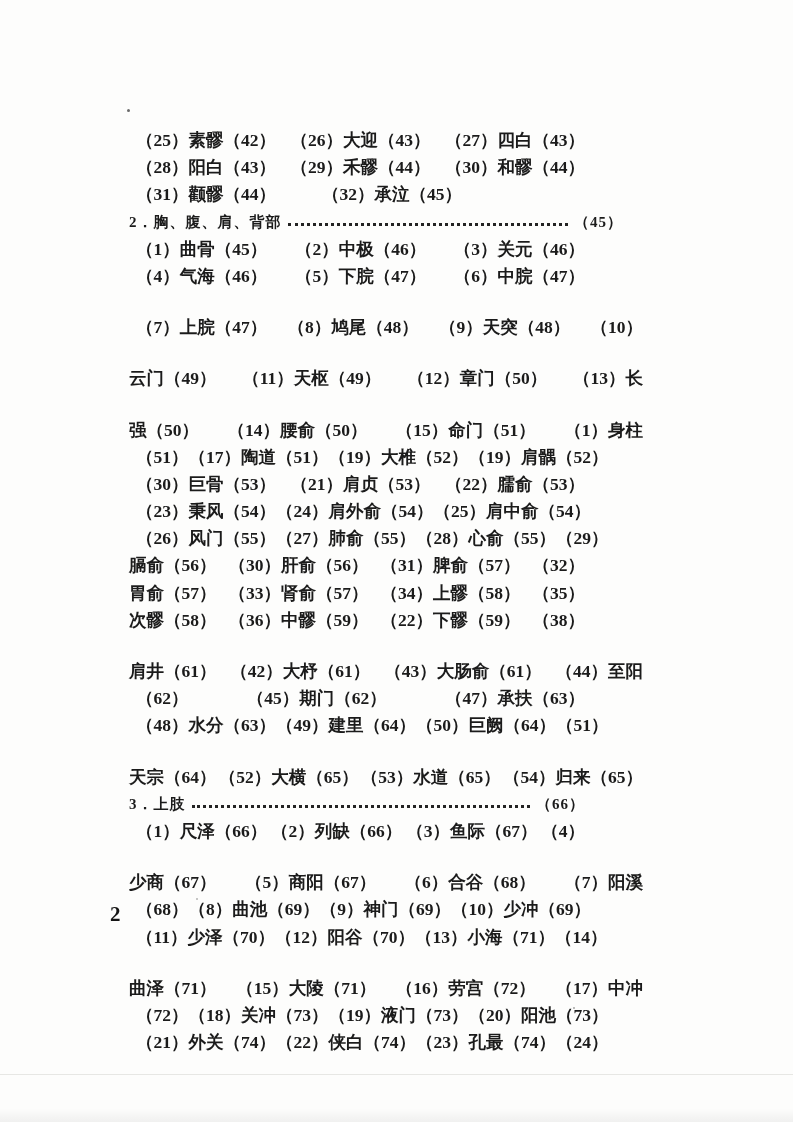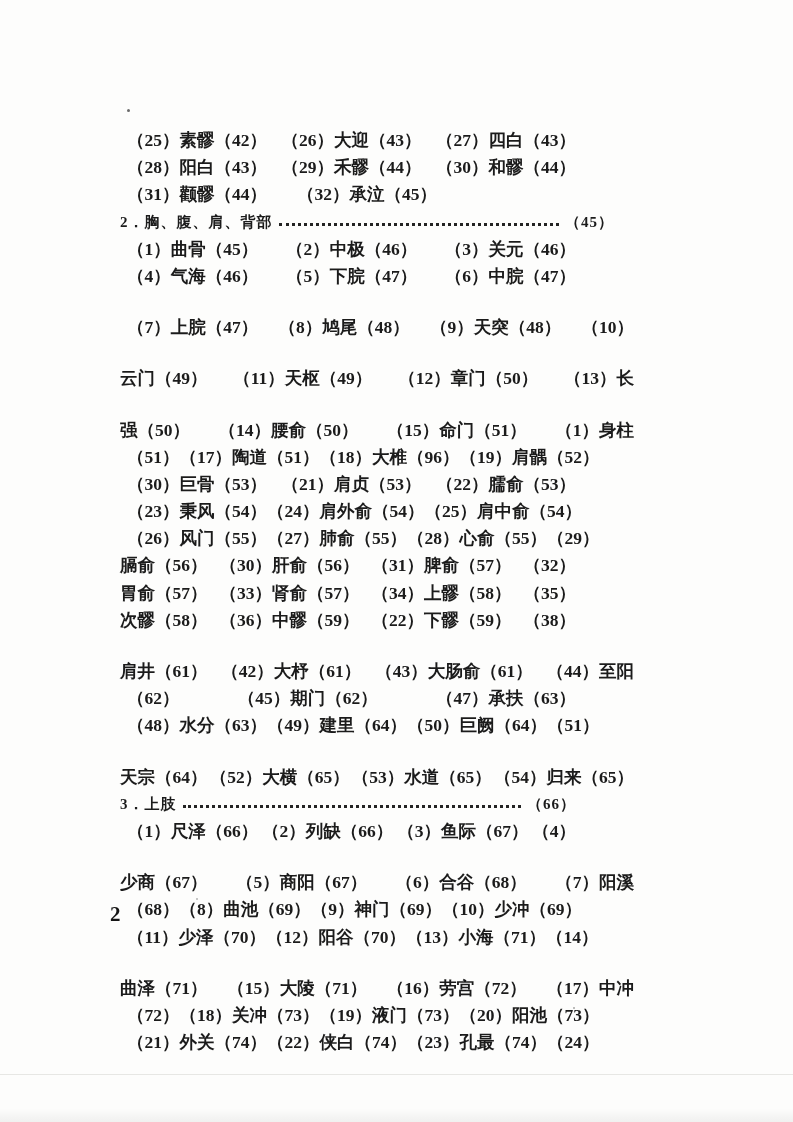--- a/index.html
+++ b/index.html
@@ -6,37 +6,37 @@
   .page{
     position:relative;
     width:793px;height:1122px;
     background:#fdfdfc;
     overflow:hidden;
     font-family:"Liberation Serif","DejaVu Serif",serif;
     color:#1b1b1b;
   }
   .content{
     position:absolute;
-    left:120px;top:127px;
+    left:129px;top:127px;
     width:518px;
   }
   .line{
     display:flex;
     align-items:center;
     height:27.2px;
     line-height:27.2px;
     font-size:17.5px;
     font-weight:700;
     white-space:nowrap;
     justify-content:space-between;
   }
   .line.fill-full{padding-right:4px;margin-top:24px;}
   .line.fill-mid{padding-right:24px;}
   .line.fill-short{padding-right:62px;}
-  .line.fill-none{justify-content:flex-start;gap:30px;}
+  .line.fill-none{justify-content:flex-start;gap:46px;}
   .line.indent{padding-left:7px;}
   .line.heading{font-size:15px;letter-spacing:1px;}
   .heading .leader{
     flex:1;
     align-self:center;
     height:0;
     border-bottom:3.5px dotted #232323;
     margin:0 6px;
     transform:translateY(2px);
   }
@@ -109,21 +109,21 @@
       </div>
       <div class="line fill-full">
         <span>强（50）</span>
         <span>（14）腰俞（50）</span>
         <span>（15）命门（51）</span>
         <span>（1）身柱</span>
       </div>
       <div class="line fill-short indent">
         <span>（51）</span>
         <span>（17）陶道（51）</span>
-        <span>（18）大椎（96）</span>
+        <span>（19）大椎（52）</span>
         <span>（19）肩髃（52）</span>
       </div>
       <div class="line fill-short indent">
         <span>（30）巨骨（53）</span>
         <span>（21）肩贞（53）</span>
         <span>（22）臑俞（53）</span>
       </div>
       <div class="line fill-short indent">
         <span>（23）秉风（54）</span>
         <span>（24）肩外俞（54）</span>

